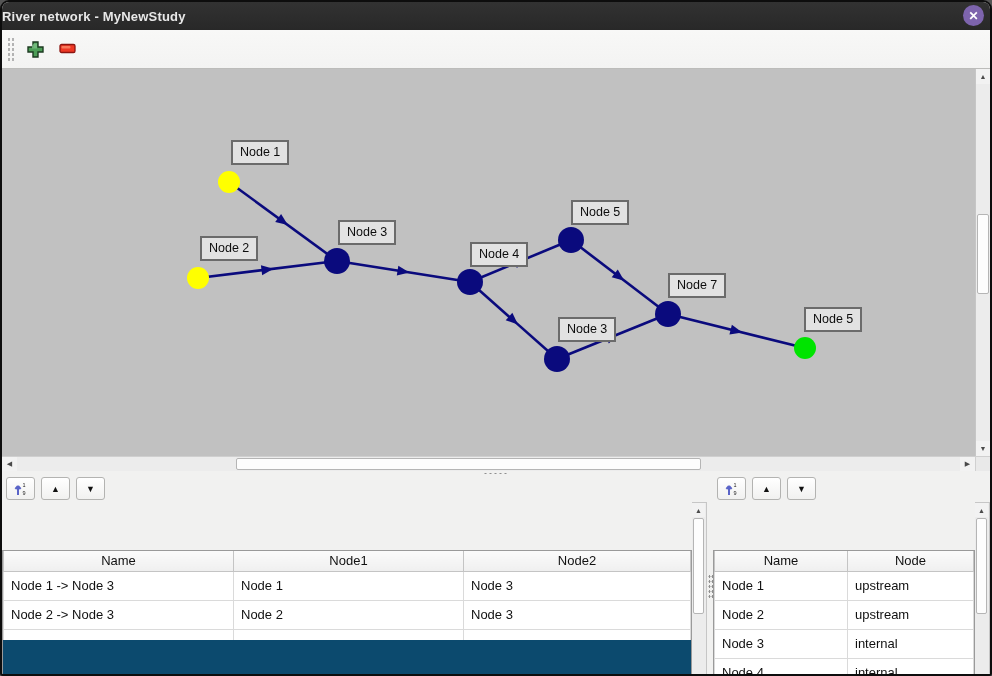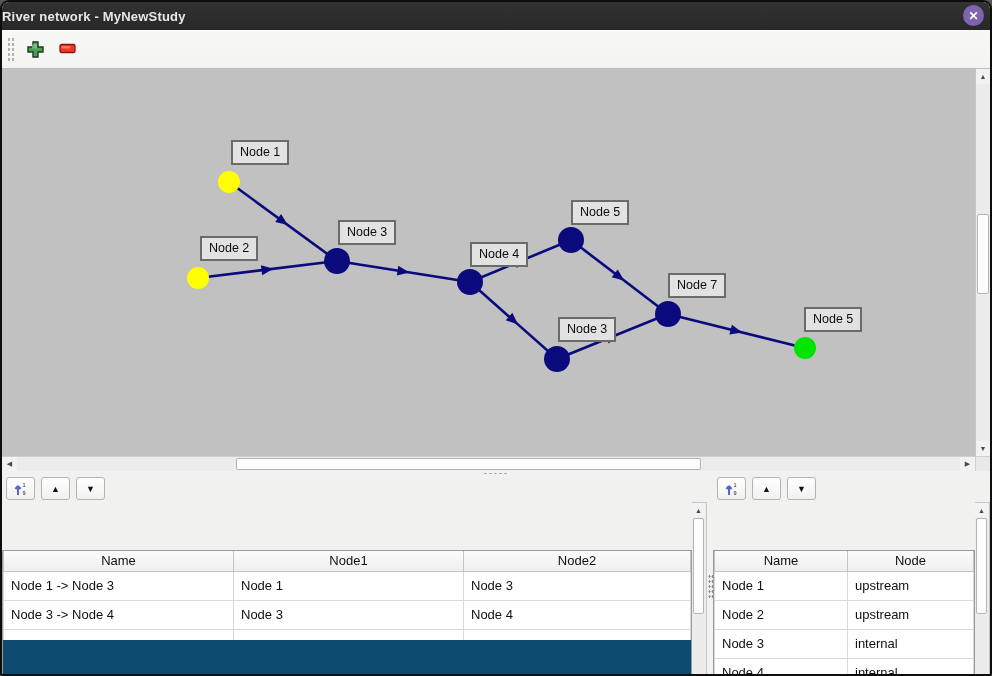--- a/index.html
+++ b/index.html
@@ -207,23 +207,23 @@
                   <th>Node2</th>
                 </tr>
               </thead>
             <tbody>
                 <tr>
                   <td>Node 1 -&gt; Node 3</td>
                   <td>Node 1</td>
                   <td>Node 3</td>
                 </tr>
                 <tr>
-                  <td>Node 3 -&gt; Node 4</td>
+                  <td>Node 2 -&gt; Node 3</td>
+                  <td>Node 2</td>
                   <td>Node 3</td>
-                  <td>Node 4</td>
                 </tr>
                 <tr class="partial">
                   <td></td>
                   <td></td>
                   <td></td>
                 </tr>
               </tbody>
           </table>
         </div>
         <div class="table-vscroll">

